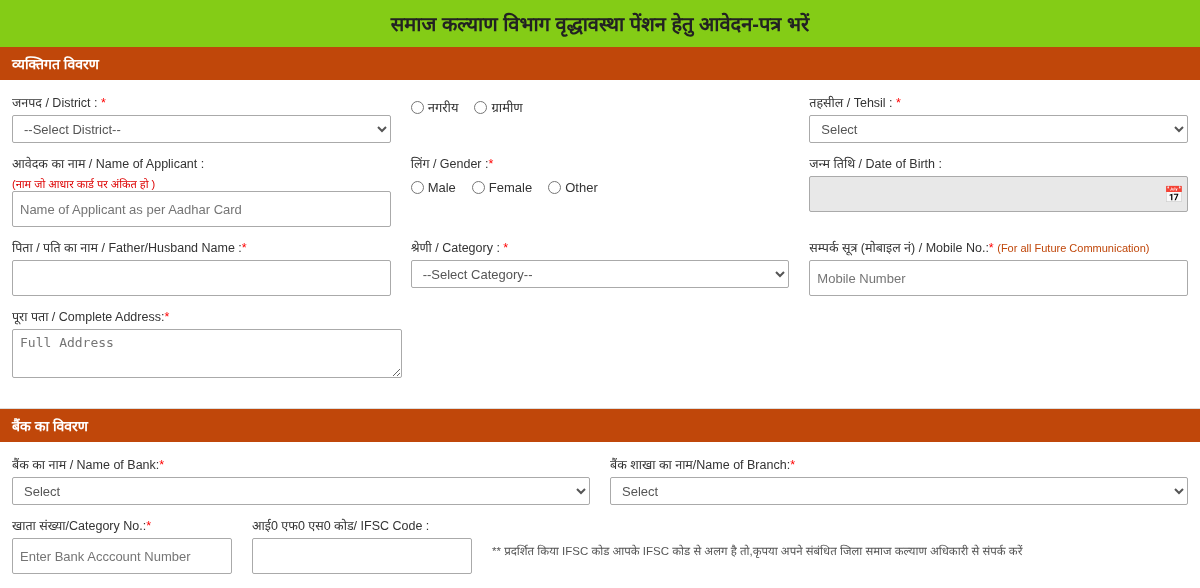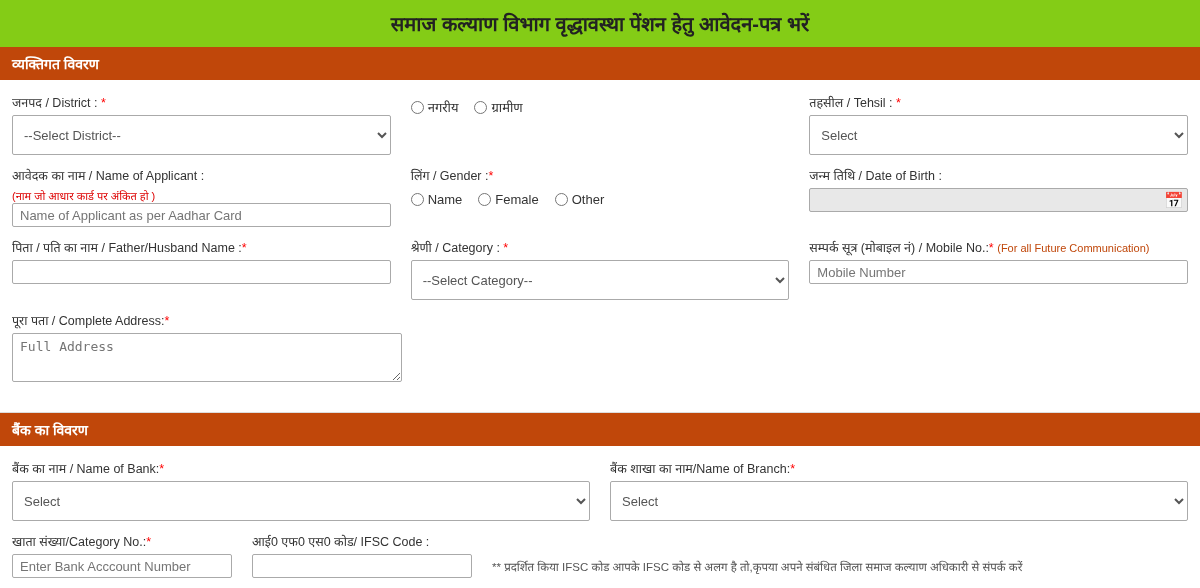--- a/index.html
+++ b/index.html
@@ -9,22 +9,22 @@
     .section-body { background: #fff; padding: 14px 12px 18px 12px; border-bottom: 1px solid #ddd; }
     .row { display: flex; gap: 20px; margin-bottom: 12px; align-items: flex-start; }
     .field-group { display: flex; flex-direction: column; flex: 1; }
     .field-label { font-size: 12.5px; margin-bottom: 4px; color: #333; }
     .field-label-red { color: #d00; font-size: 11px; }
     .field-label-orange { color: #c0470a; font-size: 11px; }
     input[type="text"], select, textarea {
       width: 100%; border: 1px solid #aaa; padding: 5px 7px; font-size: 13px; border-radius: 2px; background: #fff; color: #555;
     }
     textarea { resize: vertical; height: 49px; }
-    select { height: 40px; }
-    input[type="text"] { height: 24px; }
+    select { height: 28px; }
+    input[type="text"] { height: 36px; }
     .radio-group { display: flex; gap: 16px; align-items: center; margin-top: 4px; font-size: 13px; }
     .radio-group label { display: flex; align-items: center; gap: 4px; cursor: pointer; }
     .date-wrapper { position: relative; }
     .date-wrapper input[type="text"] { padding-right: 28px; background: #e8e8e8; }
     .cal-icon { position: absolute; right: 4px; top: 50%; transform: translateY(-50%); color: #c0470a; font-size: 16px; cursor: pointer; }
     .required { color: red; }
     .ifsc-note { color: #555; font-size: 11.5px; margin-top: 8px; }
   </style>
 </head>
 <body>
@@ -74,21 +74,21 @@
         <span class="field-label-red">(नाम जो आधार कार्ड पर अंकित हो )</span>
         <input type="text" placeholder="Name of Applicant as per Aadhar Card" style="">
       </div>
       <div class="field-group">
         <label class="field-label">
           <span>लिंग / Gender :</span><span class="required">*</span>
         </label>
         <div class="radio-group">
           <label>
             <input type="radio" name="gender" style="">
-            <span>Name</span>
+            <span>Male</span>
           </label>
           <label>
             <input type="radio" name="gender" style="">
             <span>Female</span>
           </label>
           <label>
             <input type="radio" name="gender" style="">
             <span>Other</span>
           </label>
         </div>

